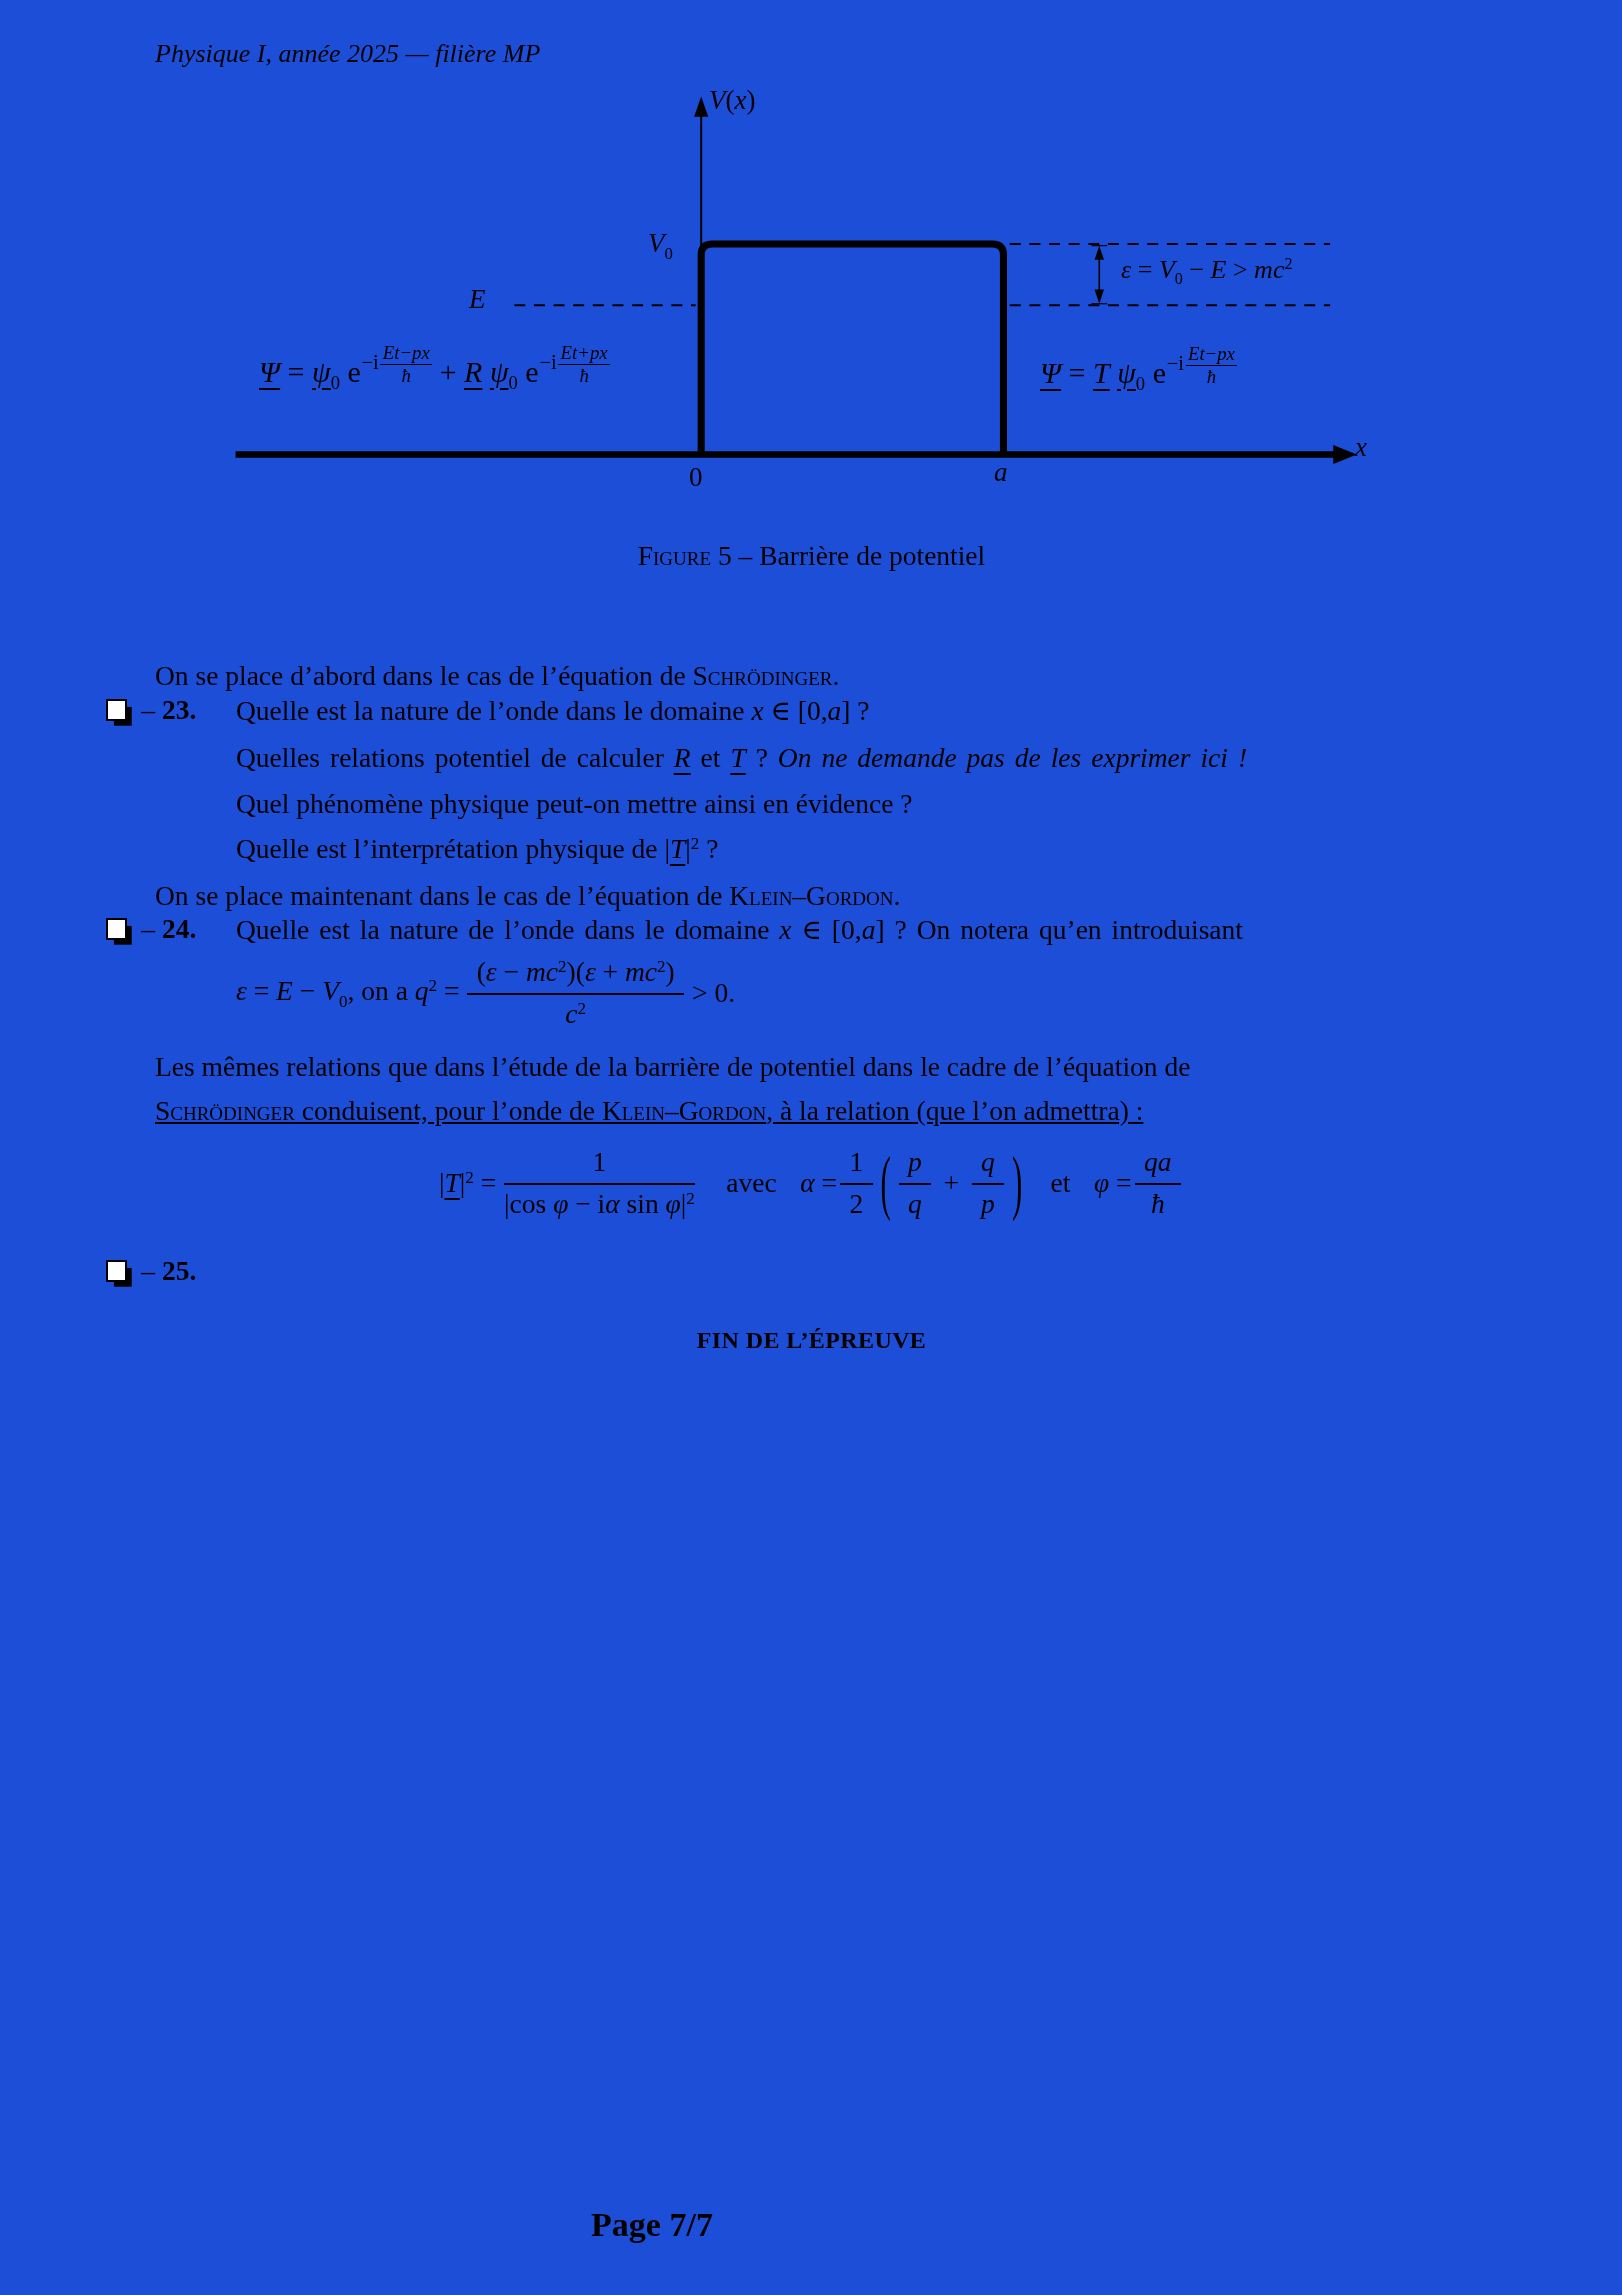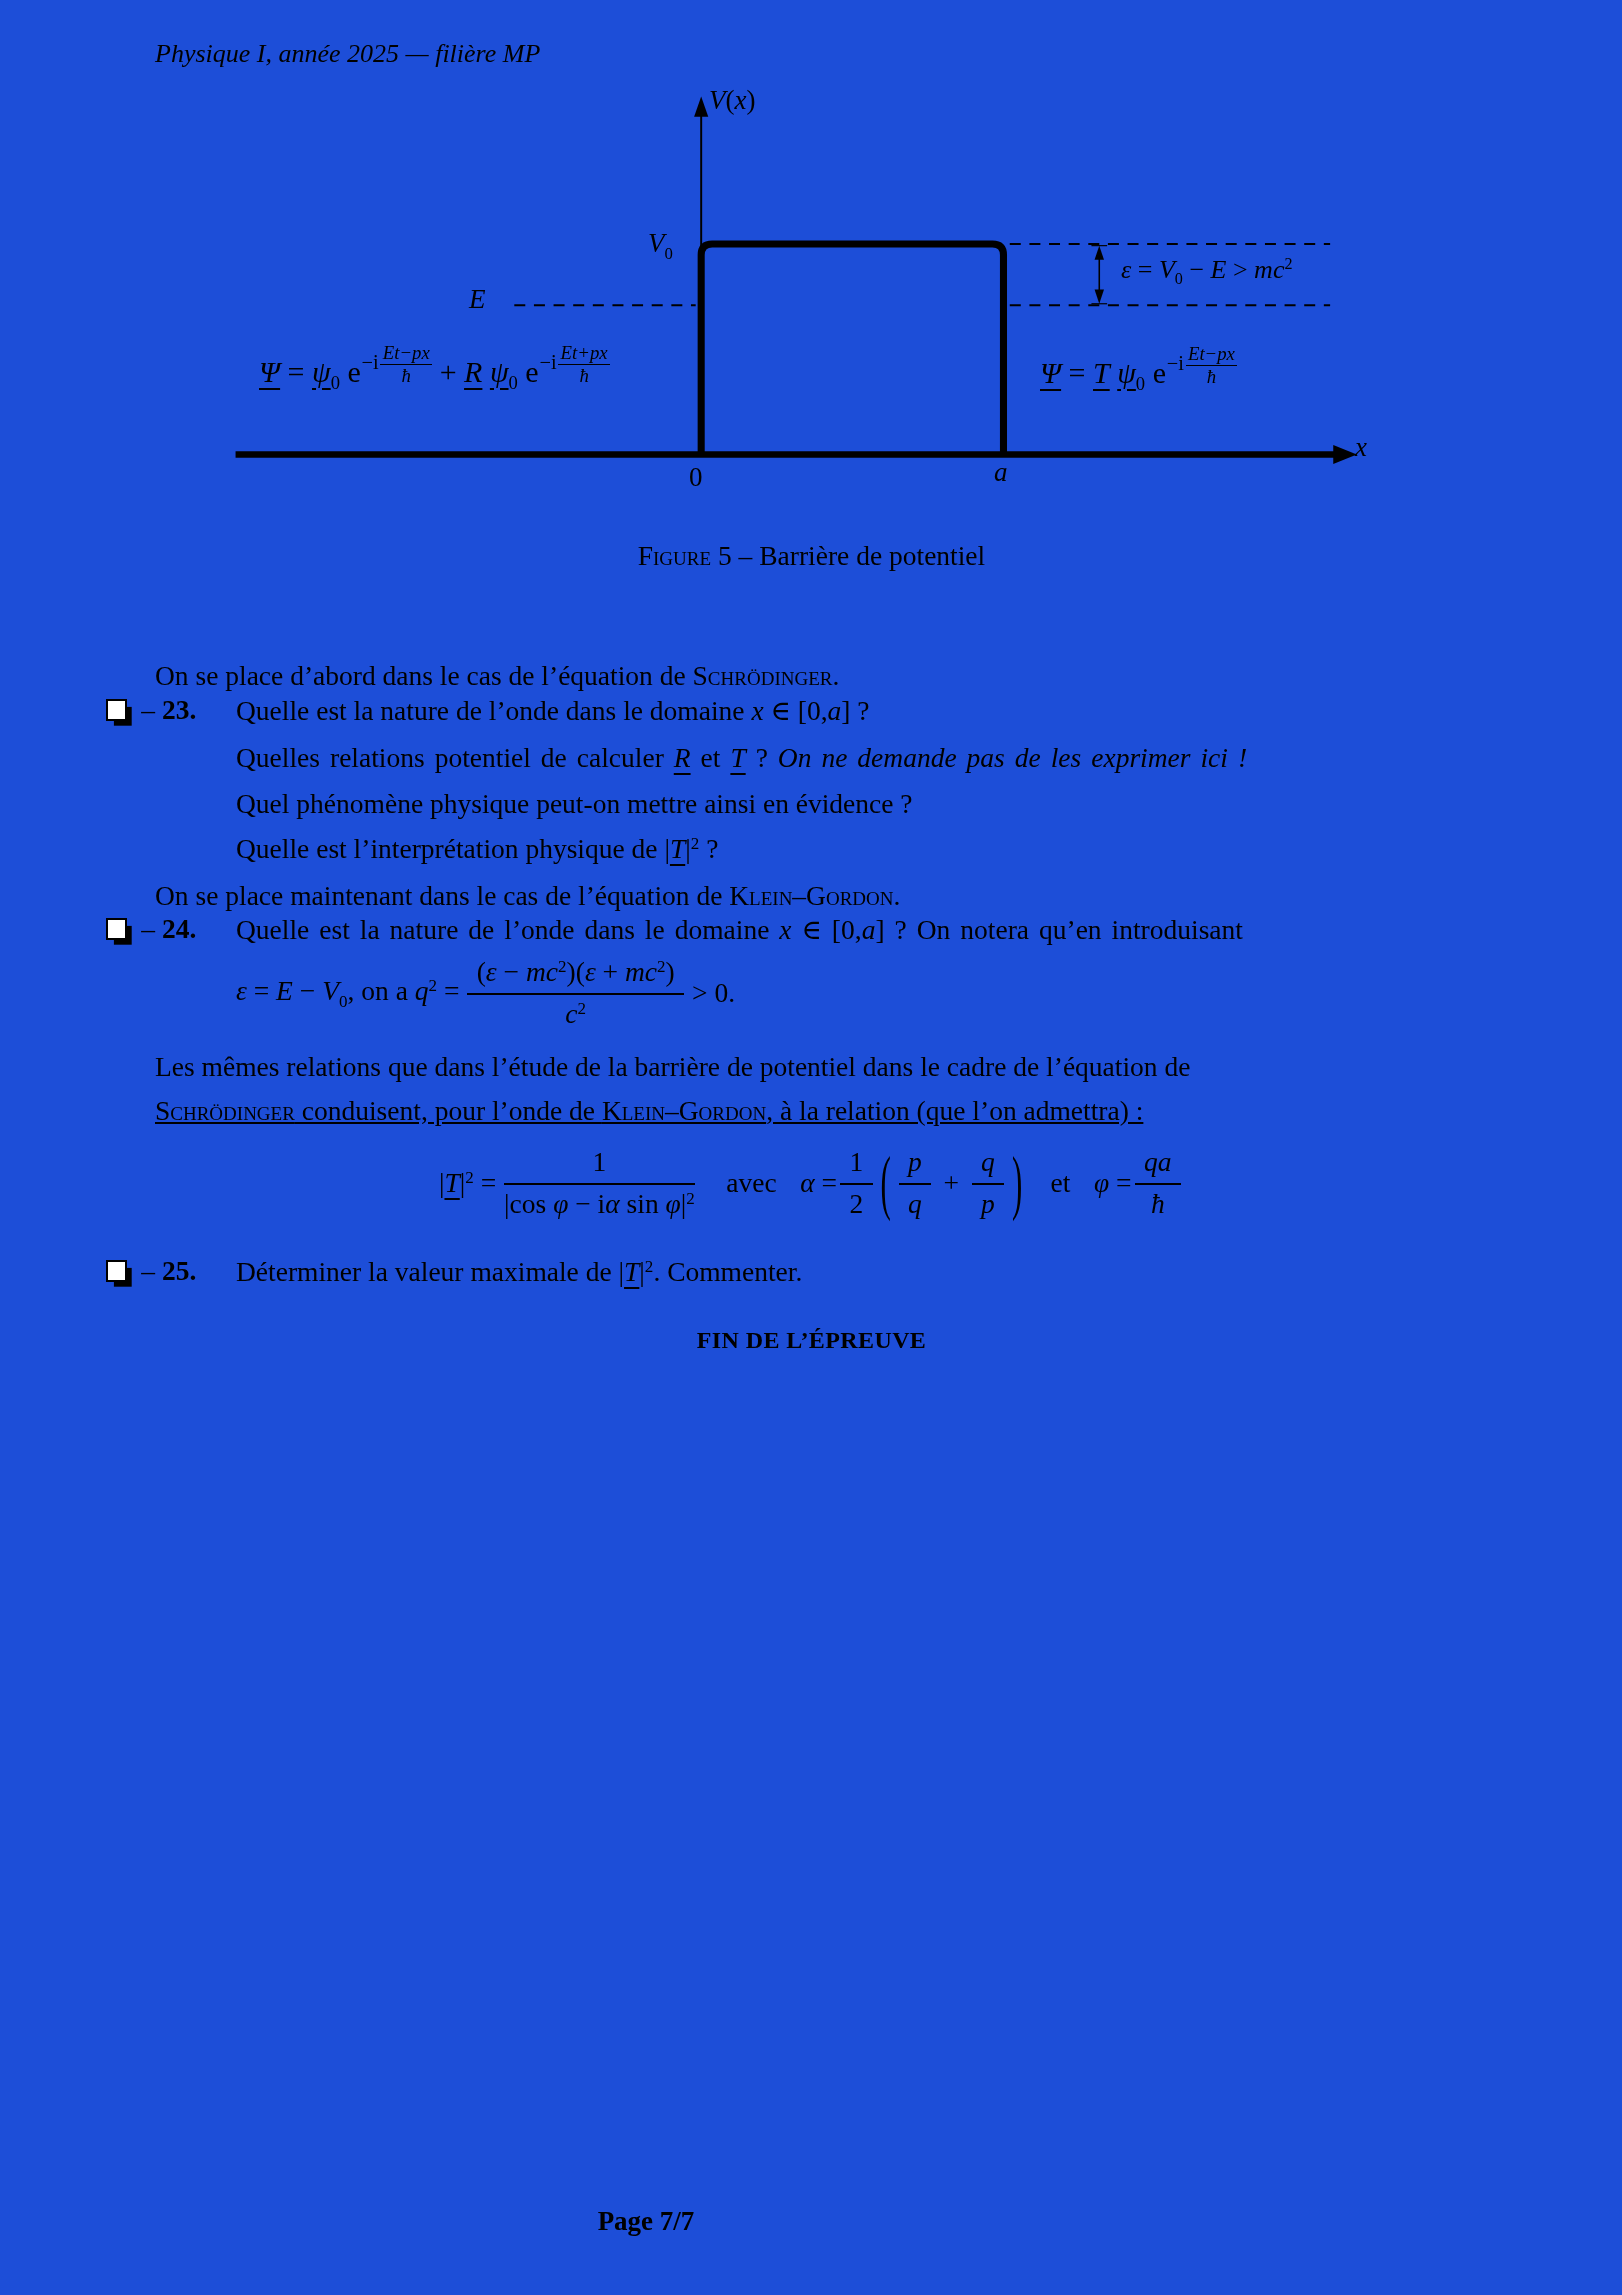--- a/index.html
+++ b/index.html
@@ -39,21 +39,21 @@
   .cbx{display:inline-block; width:17.3px; height:17.3px; border:2.7px solid #000; background:#fff;
        box-shadow:6.3px 6.3px 0 -1.6px #000; margin-right:14px; vertical-align:-1.6px;}
   .frac{display:inline-block; vertical-align:middle; text-align:center; line-height:1.15; margin:0 7.9px;}
   .frac .num{display:block; border-bottom:2.4px solid #000; padding:0 9.4px 4.7px;}
   .frac .den{display:block; padding-top:3.1px;text-align:center;}
   .eqflex{display:flex; align-items:center;}
   .ctr{justify-content:center; width:1623px; left:0;}
   .bigp{display:inline-block; transform:scaleY(2.3); font-size:31px; font-weight:400; margin:0 4.7px;}
   .gapw{margin:0 23.6px;}
   .fin{left:0; top:1327px; width:1623px; text-align:center; font-weight:bold; font-size:24px; letter-spacing:0.4px;}
-  .footer{left:0; top:2206px; width:1292px; text-align:center; font-weight:bold; font-size:27px;}
+  .footer{left:6px; top:2206px; width:1292px; text-align:center; font-weight:bold; font-size:34px;}
   .ws{word-spacing:3.1px;}
 </style>
 </head>
 <body>
 
 <div class="page">
 
   <div class="abs header it">Physique I, année 2025 — filière MP</div>
 
   <div class="abs figure">
@@ -145,20 +145,19 @@
     <span class="bigp">)</span>
     <span class="gapw">et</span>
     <span><span class="it">φ</span><span> = </span></span>
     <span class="frac" style="margin:0 3.1px;">
         <span class="num"><span class="it">qa</span></span>
         <span class="den"><span class="it">ħ</span></span>
       </span>
   </div>
 
   <div class="marker" style="left:106px; top:1255px;"><span class="cbx"></span><span><span>– </span><span class="bf">25.</span></span></div>
-  <div class="line" style="left:236px; top:1255px;"><span>Déterminer la valeur maximale de |</span><span class="itu">T</span><span>|</span><span class="sup">2</span><span>. Commenter.</span></div>
 
   <div class="abs fin">FIN DE L’ÉPREUVE</div>
 
   <div class="abs footer">Page 7/7</div>
 
 </div>
 
 
 </body></html>

